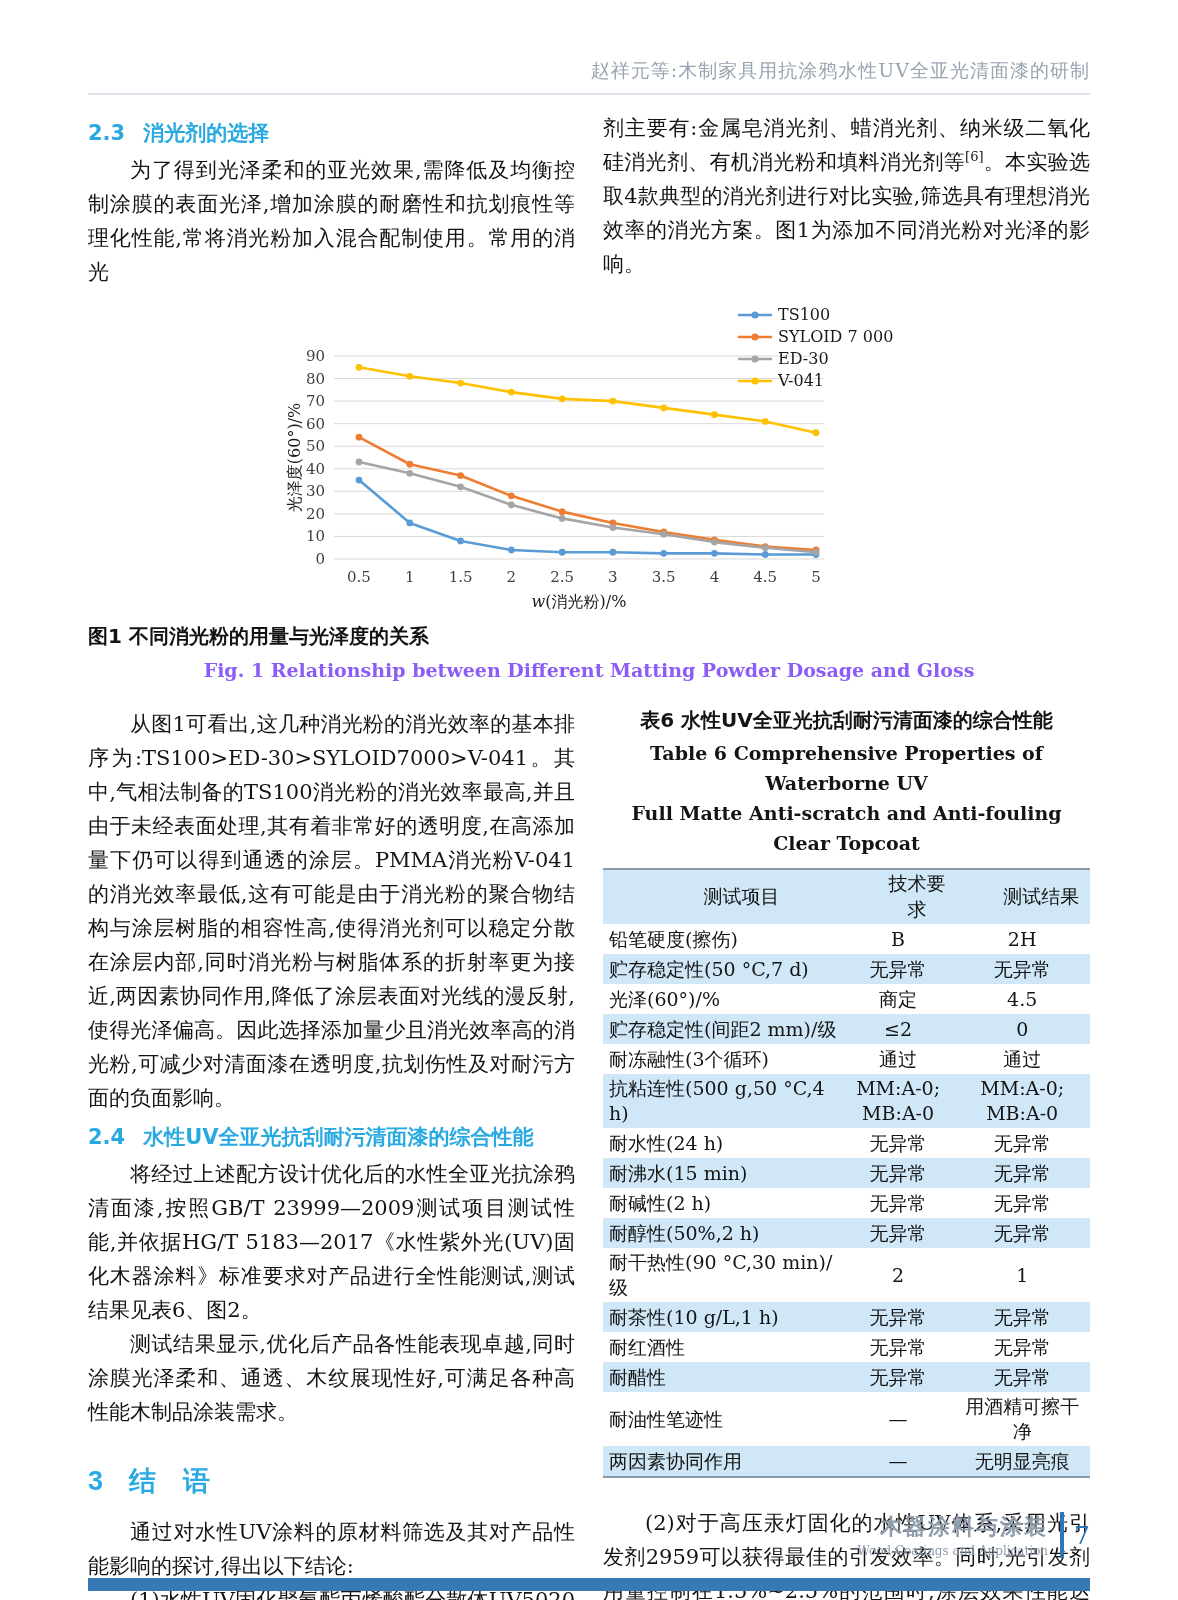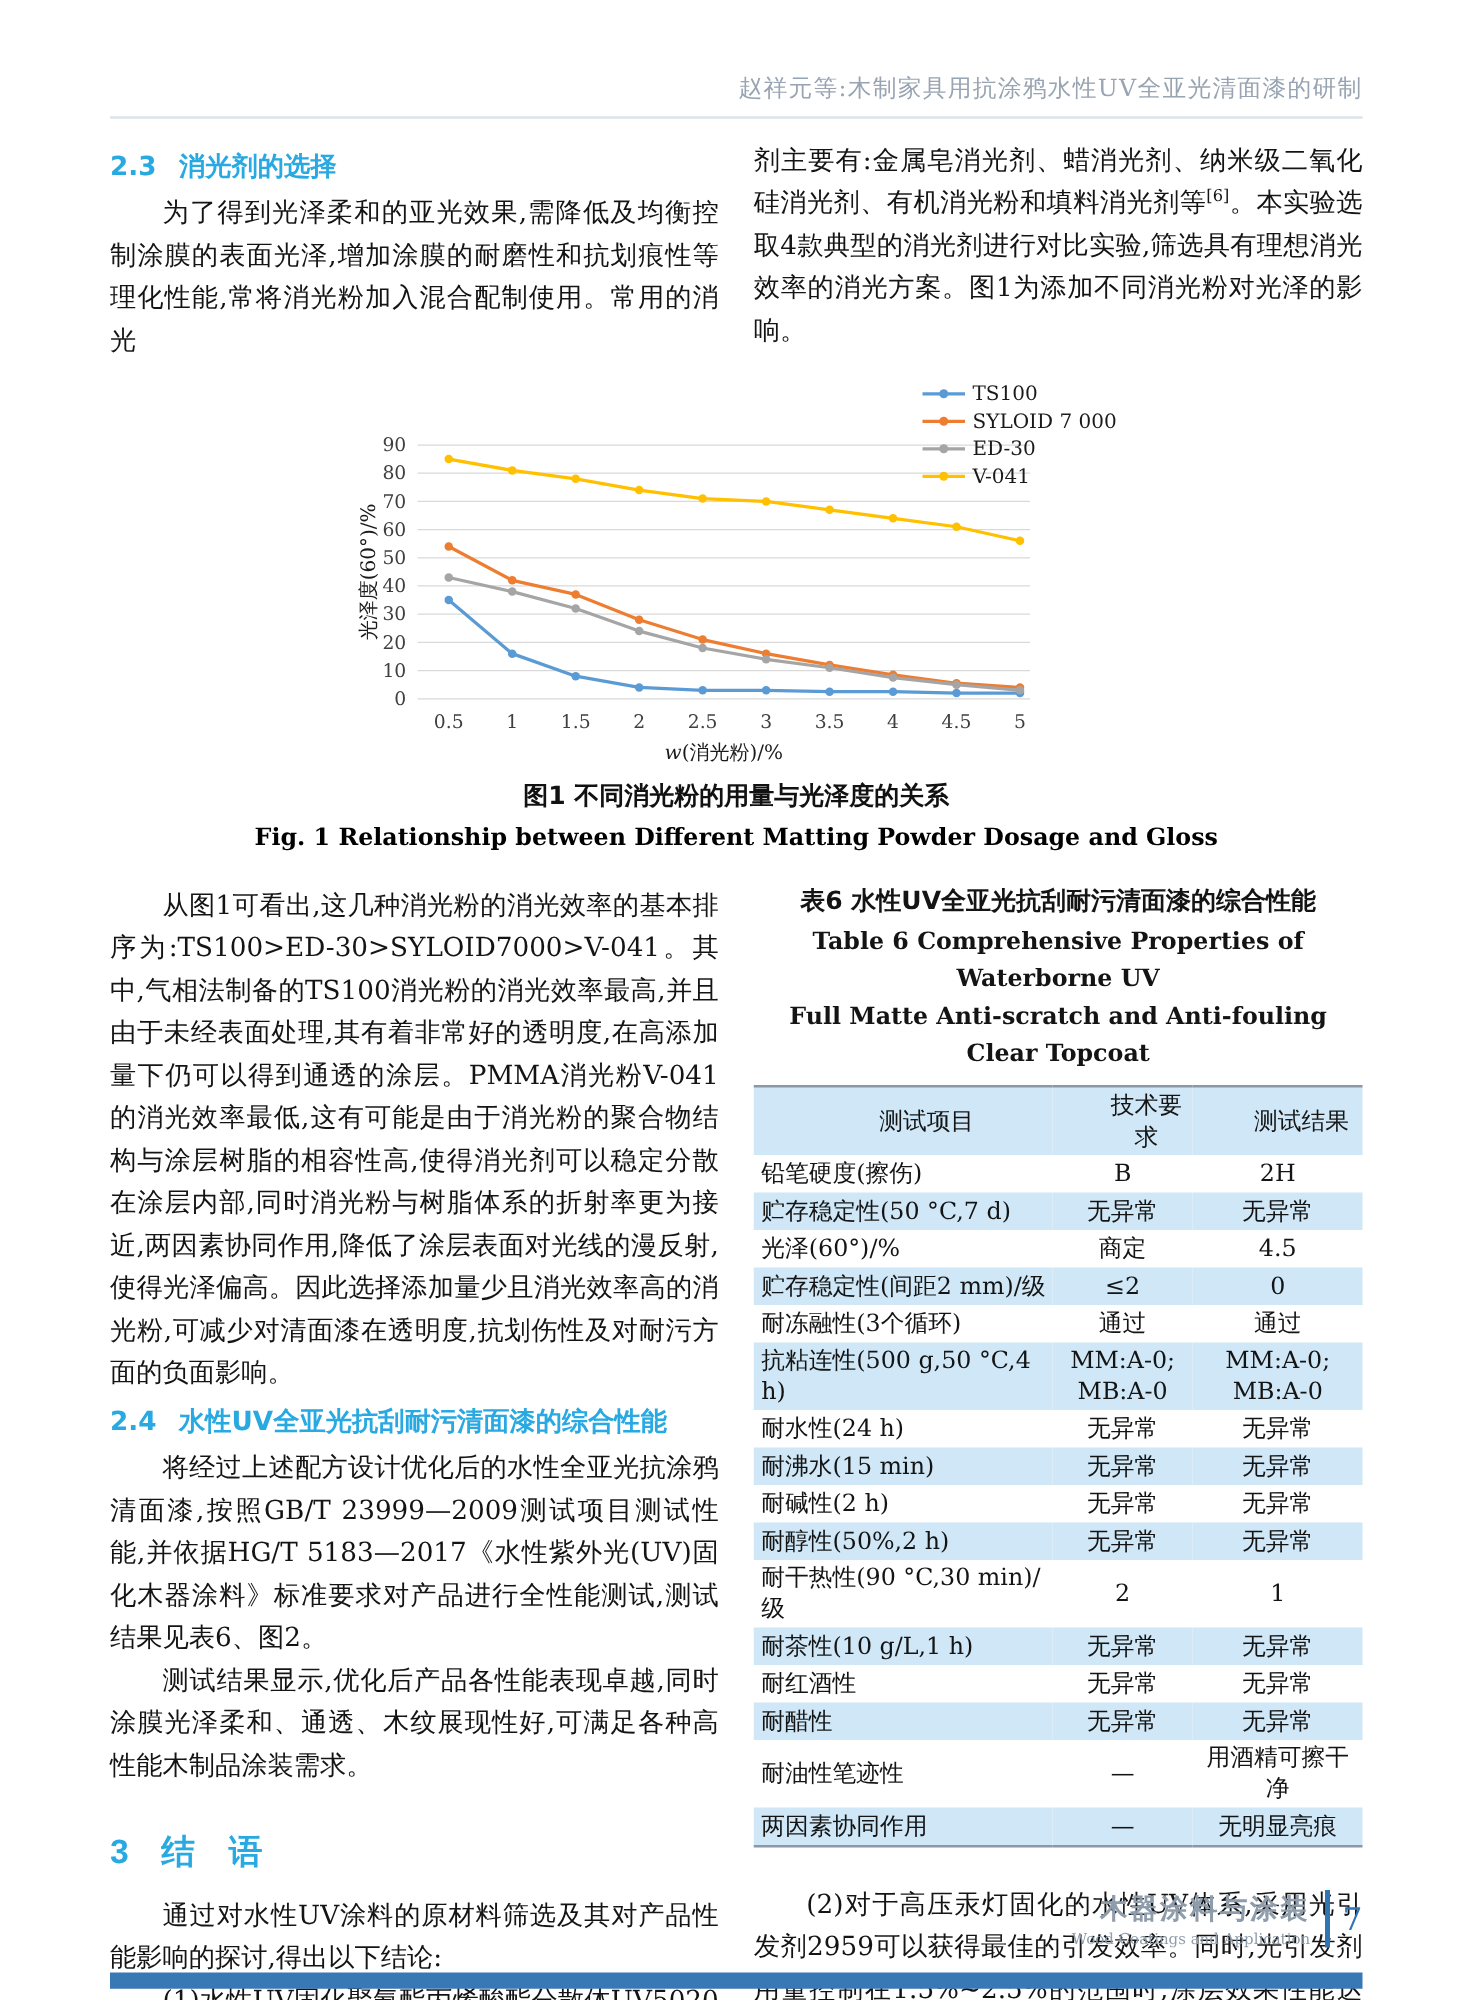--- a/index.html
+++ b/index.html
@@ -14,22 +14,22 @@
   .para{font-size:21px;line-height:34px;text-align:justify;}
   .indent{text-indent:2em;}
   sup.ref{font-size:13px;vertical-align:super;line-height:0;}
   .h-sub{font-family:"DejaVu Sans",sans-serif;font-weight:bold;font-size:21px;color:#29a9e1;margin:8px 0 6px 0;}
   .h-sub .num{margin-right:18px;}
   .h-big{font-family:Liberation Sans, sans-serif;font-weight:bold;font-size:27px;color:#29a9e1;margin:34px 0 16px 0;}
   .h-big .num{margin-right:26px;}
   
   .figure-block{margin-top:12px;}
   .figure-block svg{display:block;margin-left:198px;font-family:"DejaVu Serif",serif;}
-  .cap-zh{text-align:center;font-family:"DejaVu Sans",sans-serif;font-weight:bold;font-size:20px;margin-top:10px;color:#111;}
-  .cap-en{text-align:center;font-weight:bold;font-size:19px;margin-top:9px;color:#000000;}
+  .cap-zh{font-family:"DejaVu Sans",sans-serif;font-weight:bold;font-size:20px;margin-top:10px;color:#111;}
+  .cap-en{text-align:center;font-weight:bold;font-size:19px;margin-top:9px;color:#8b5cf6;}
   .row-bottom{margin-top:26px;}
   
   .tbl-title-zh{text-align:center;font-family:"DejaVu Sans",sans-serif;font-weight:bold;font-size:20px;}
   .tbl-title-en{text-align:center;font-weight:bold;font-size:19px;line-height:30px;margin-top:4px;}
   table.props{width:100%;border-collapse:collapse;margin-top:10px;font-size:19px;
     border-top:2px solid #8a98a8;border-bottom:2px solid #8a98a8;}
   table.props th{font-weight:normal;background:#cfe7f6;height:34px;text-align:center;padding-left:39px;}
   table.props td{padding:2px 4px;line-height:25px;height:26px;text-align:center;white-space:pre-line;}
   table.props td:first-child{text-align:left;padding-left:6px;}
   table.props tbody tr:nth-child(even){background:#cfe7f6;}

